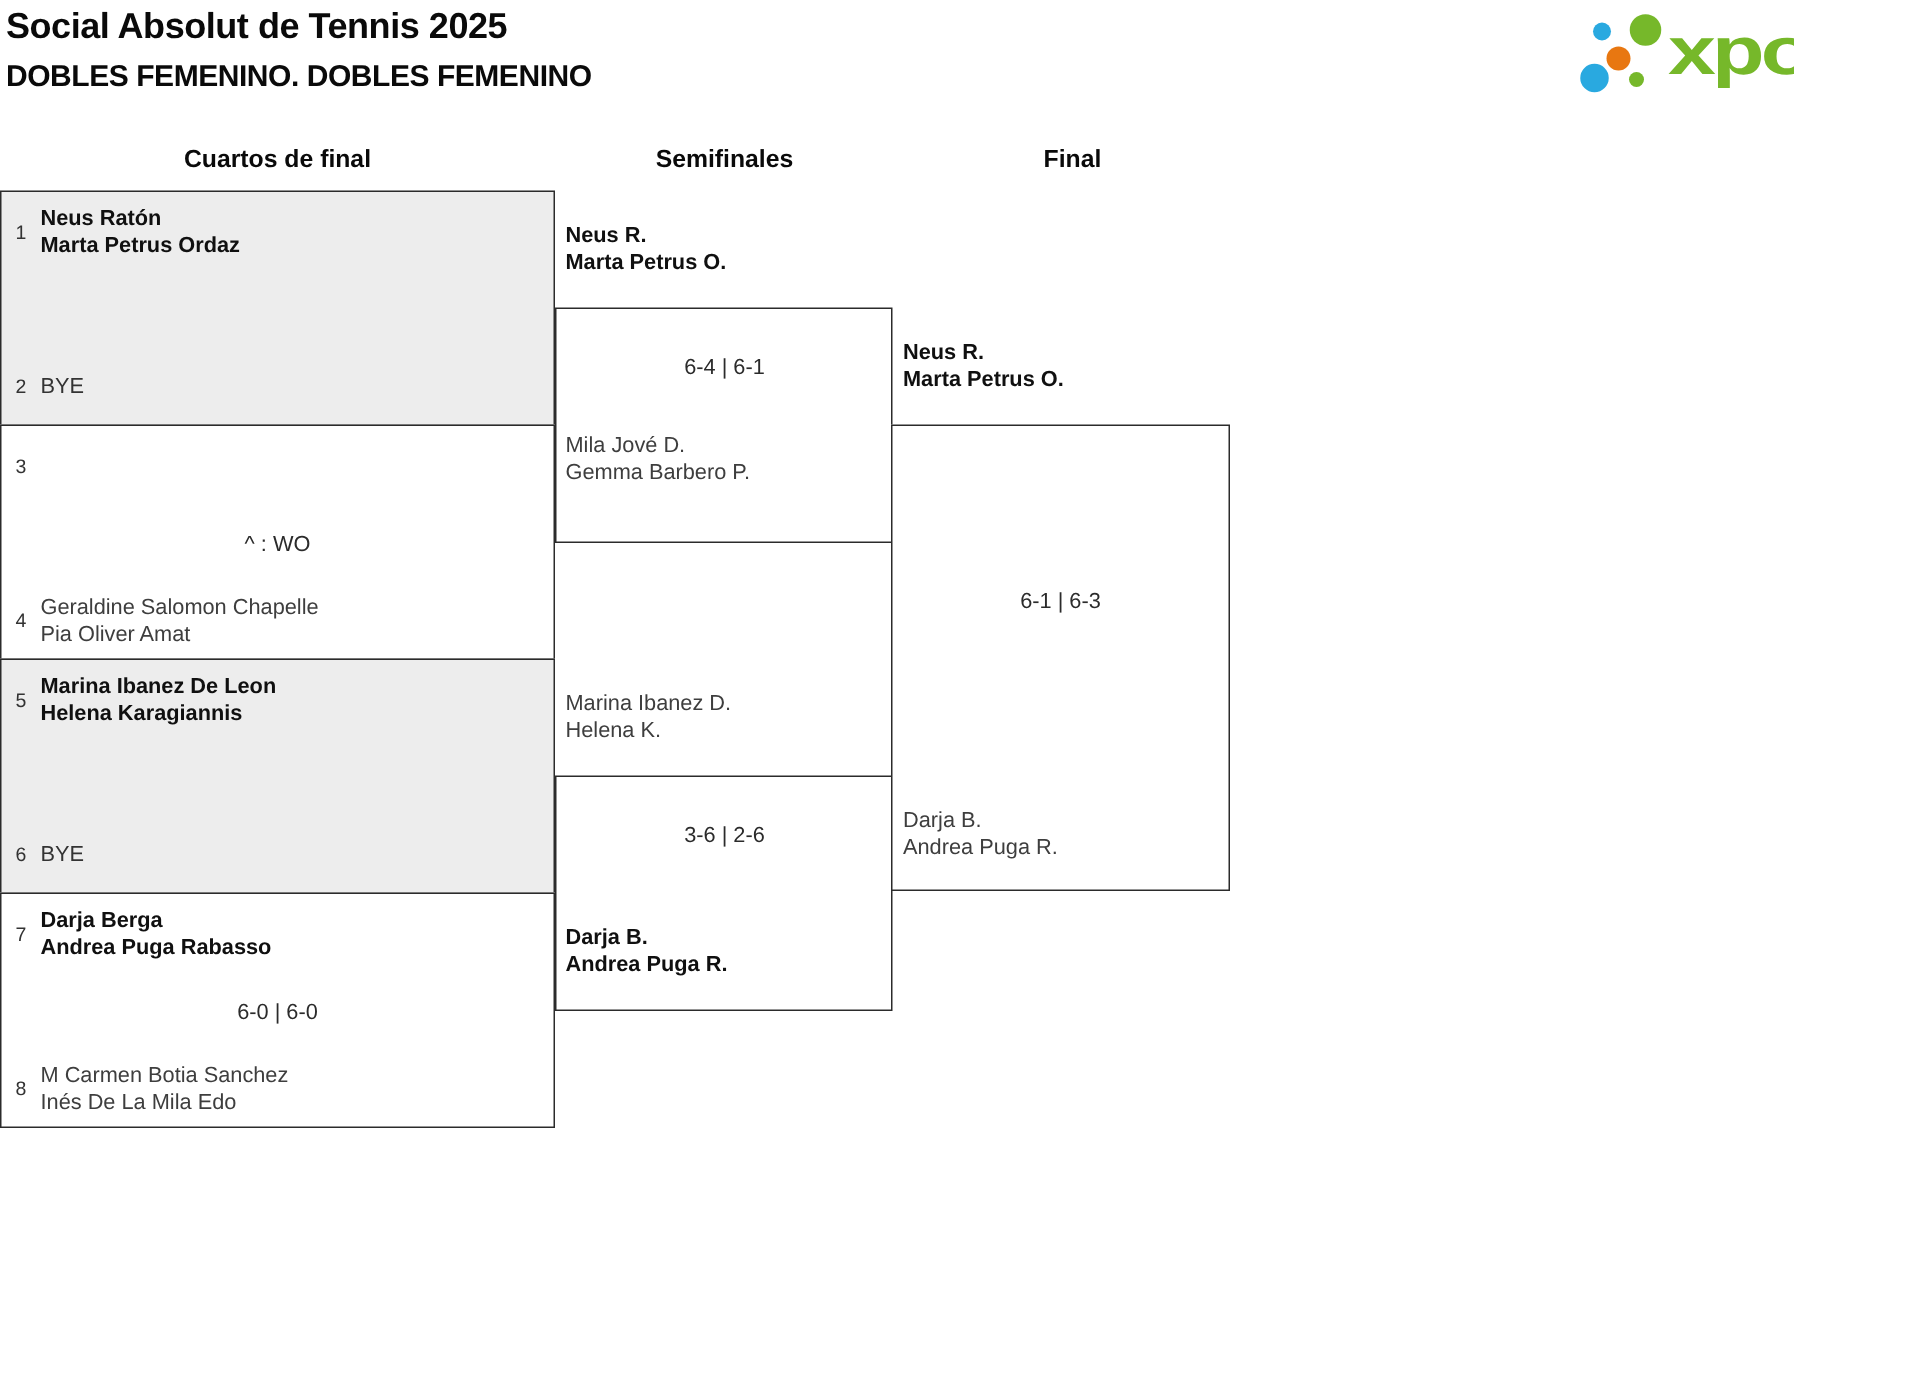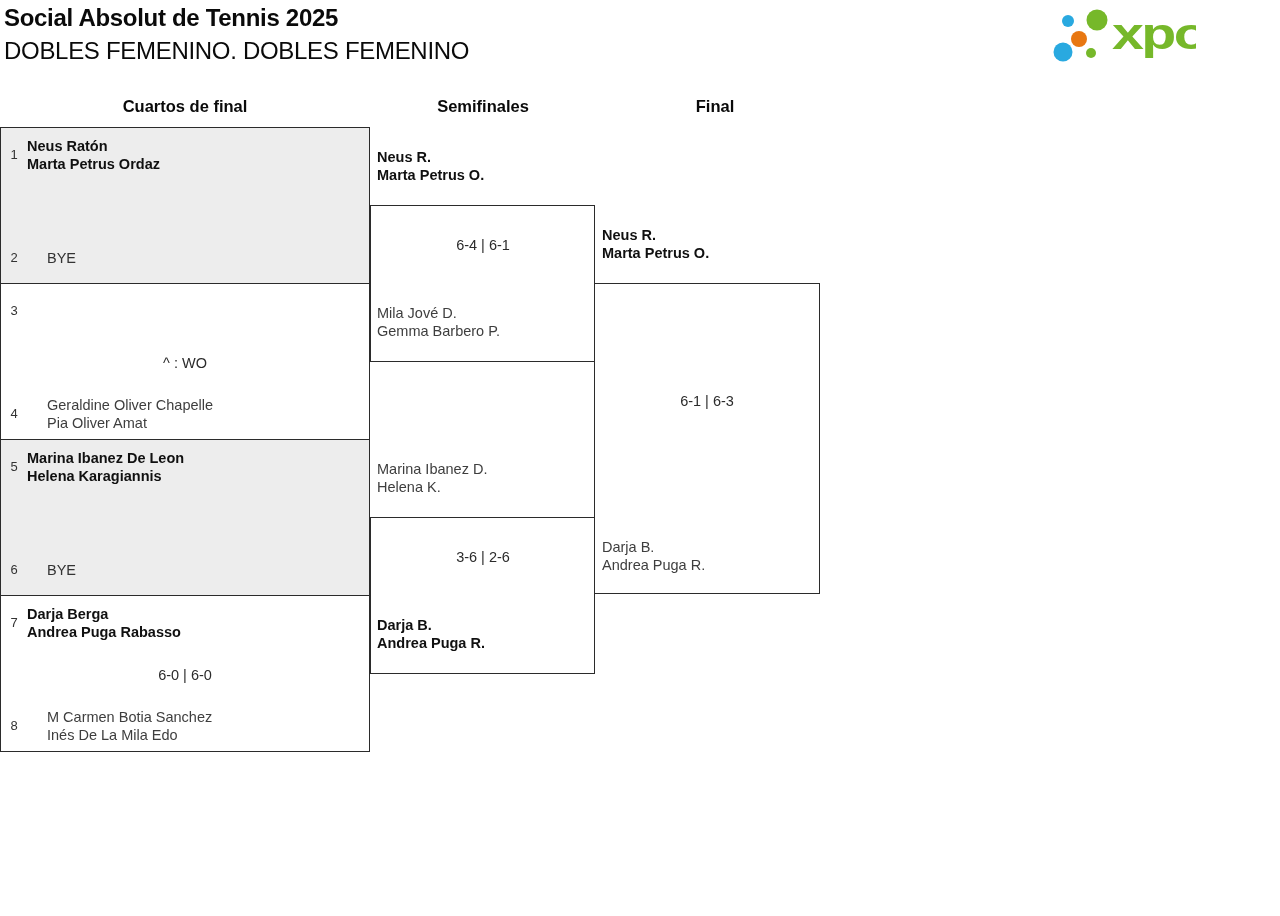--- a/index.html
+++ b/index.html
@@ -2,21 +2,21 @@
 <html><head>
 <meta charset="utf-8">
 <style>
   html,body{margin:0;padding:0;background:#fff;}
   .page{position:relative;width:1196px;height:916px;background:#ffffff;overflow:hidden;
         font-family:"Liberation Sans",sans-serif;color:#111;border-radius:20px;}
 
   
   .title{position:absolute;left:4px;top:3px;font-size:24px;line-height:30px;font-weight:600;
          color:#0a0a0a;letter-spacing:-0.3px;white-space:nowrap;}
-  .subtitle{position:absolute;left:4px;top:36px;font-size:24px;line-height:30px;font-weight:400;
+  .subtitle{position:absolute;left:4px;top:36px;font-size:20px;line-height:30px;font-weight:700;
          color:#0a0a0a;letter-spacing:-0.3px;white-space:nowrap;}
   .logo{position:absolute;left:1046px;top:2px;width:228px;height:66px;display:block;cursor:pointer;}
   .logo svg{display:block;}
   .logo text{font-family:"Liberation Sans",sans-serif;font-weight:700;letter-spacing:-2px;}
 
   
   .round-label{position:absolute;top:97px;transform:translateX(-50%);font-size:16.5px;
          font-weight:600;color:#0a0a0a;white-space:nowrap;}
 
   
@@ -29,21 +29,21 @@
   
   .seed{position:absolute;left:3px;width:20px;text-align:center;font-size:13px;line-height:18px;
         color:#333;}
   .team{position:absolute;}
   .team .line{font-size:14.5px;line-height:18px;white-space:nowrap;}
   .team.winner .line{font-weight:700;color:#101010;}
   .team.loser .line{font-weight:400;color:#3e3e3e;}
   .team.neutral .line{font-weight:400;color:#333;}
   .qf .team{left:26px;}
   .qf .t-top{top:9px;}
-  .qf .t-bot{top:112px;margin-left:20px;}
+  .qf .t-bot{top:112px;}
   .qf .t-bot.single{top:121px;}
   .qf .s-top{top:18px;}
   .qf .s-bot{top:121px;}
   .score{position:absolute;text-align:center;font-size:14.5px;line-height:18px;color:#2b2b2b;
          white-space:nowrap;}
   .qf .score{left:0;width:100%;top:70px;}
   .float-team{position:absolute;}
   .float-score{position:absolute;transform:translateX(-50%);}
 </style>
 </head>
@@ -79,21 +79,21 @@
     <div class="team neutral t-bot single">
       <div class="line">BYE</div>
     </div>
   </div>
 
   <div class="match qf" style="top:283px">
     <div class="seed s-top">3</div>
     <div class="score">^ : WO</div>
     <div class="seed s-bot">4</div>
     <div class="team loser t-bot">
-      <div class="line">Geraldine Oliver Chapelle</div>
+      <div class="line">Geraldine Salomon Chapelle</div>
       <div class="line">Pia Oliver Amat</div>
     </div>
   </div>
 
   <div class="match qf shaded" style="top:439px">
     <div class="seed s-top">5</div>
     <div class="team winner t-top">
       <div class="line">Marina Ibanez De Leon</div>
       <div class="line">Helena Karagiannis</div>
     </div>
@@ -116,21 +116,21 @@
       <div class="line">Inés De La Mila Edo</div>
     </div>
   </div>
 
   <div class="float-team team winner" style="left:377px;top:148px">
     <div class="line">Neus R.</div>
     <div class="line">Marta Petrus O.</div>
   </div>
   <div class="match sfbox" style="top:205px"></div>
   <div class="score float-score" style="left:483px;top:236px">6-4 | 6-1</div>
-  <div class="float-team team loser" style="left:377px;top:304px">
+  <div class="float-team team loser" style="left:377px;top:288px">
     <div class="line">Mila Jové D.</div>
     <div class="line">Gemma Barbero P.</div>
   </div>
 
   <div class="float-team team loser" style="left:377px;top:460px">
     <div class="line">Marina Ibanez D.</div>
     <div class="line">Helena K.</div>
   </div>
   <div class="match sfbox" style="top:517px"></div>
   <div class="score float-score" style="left:483px;top:548px">3-6 | 2-6</div>

